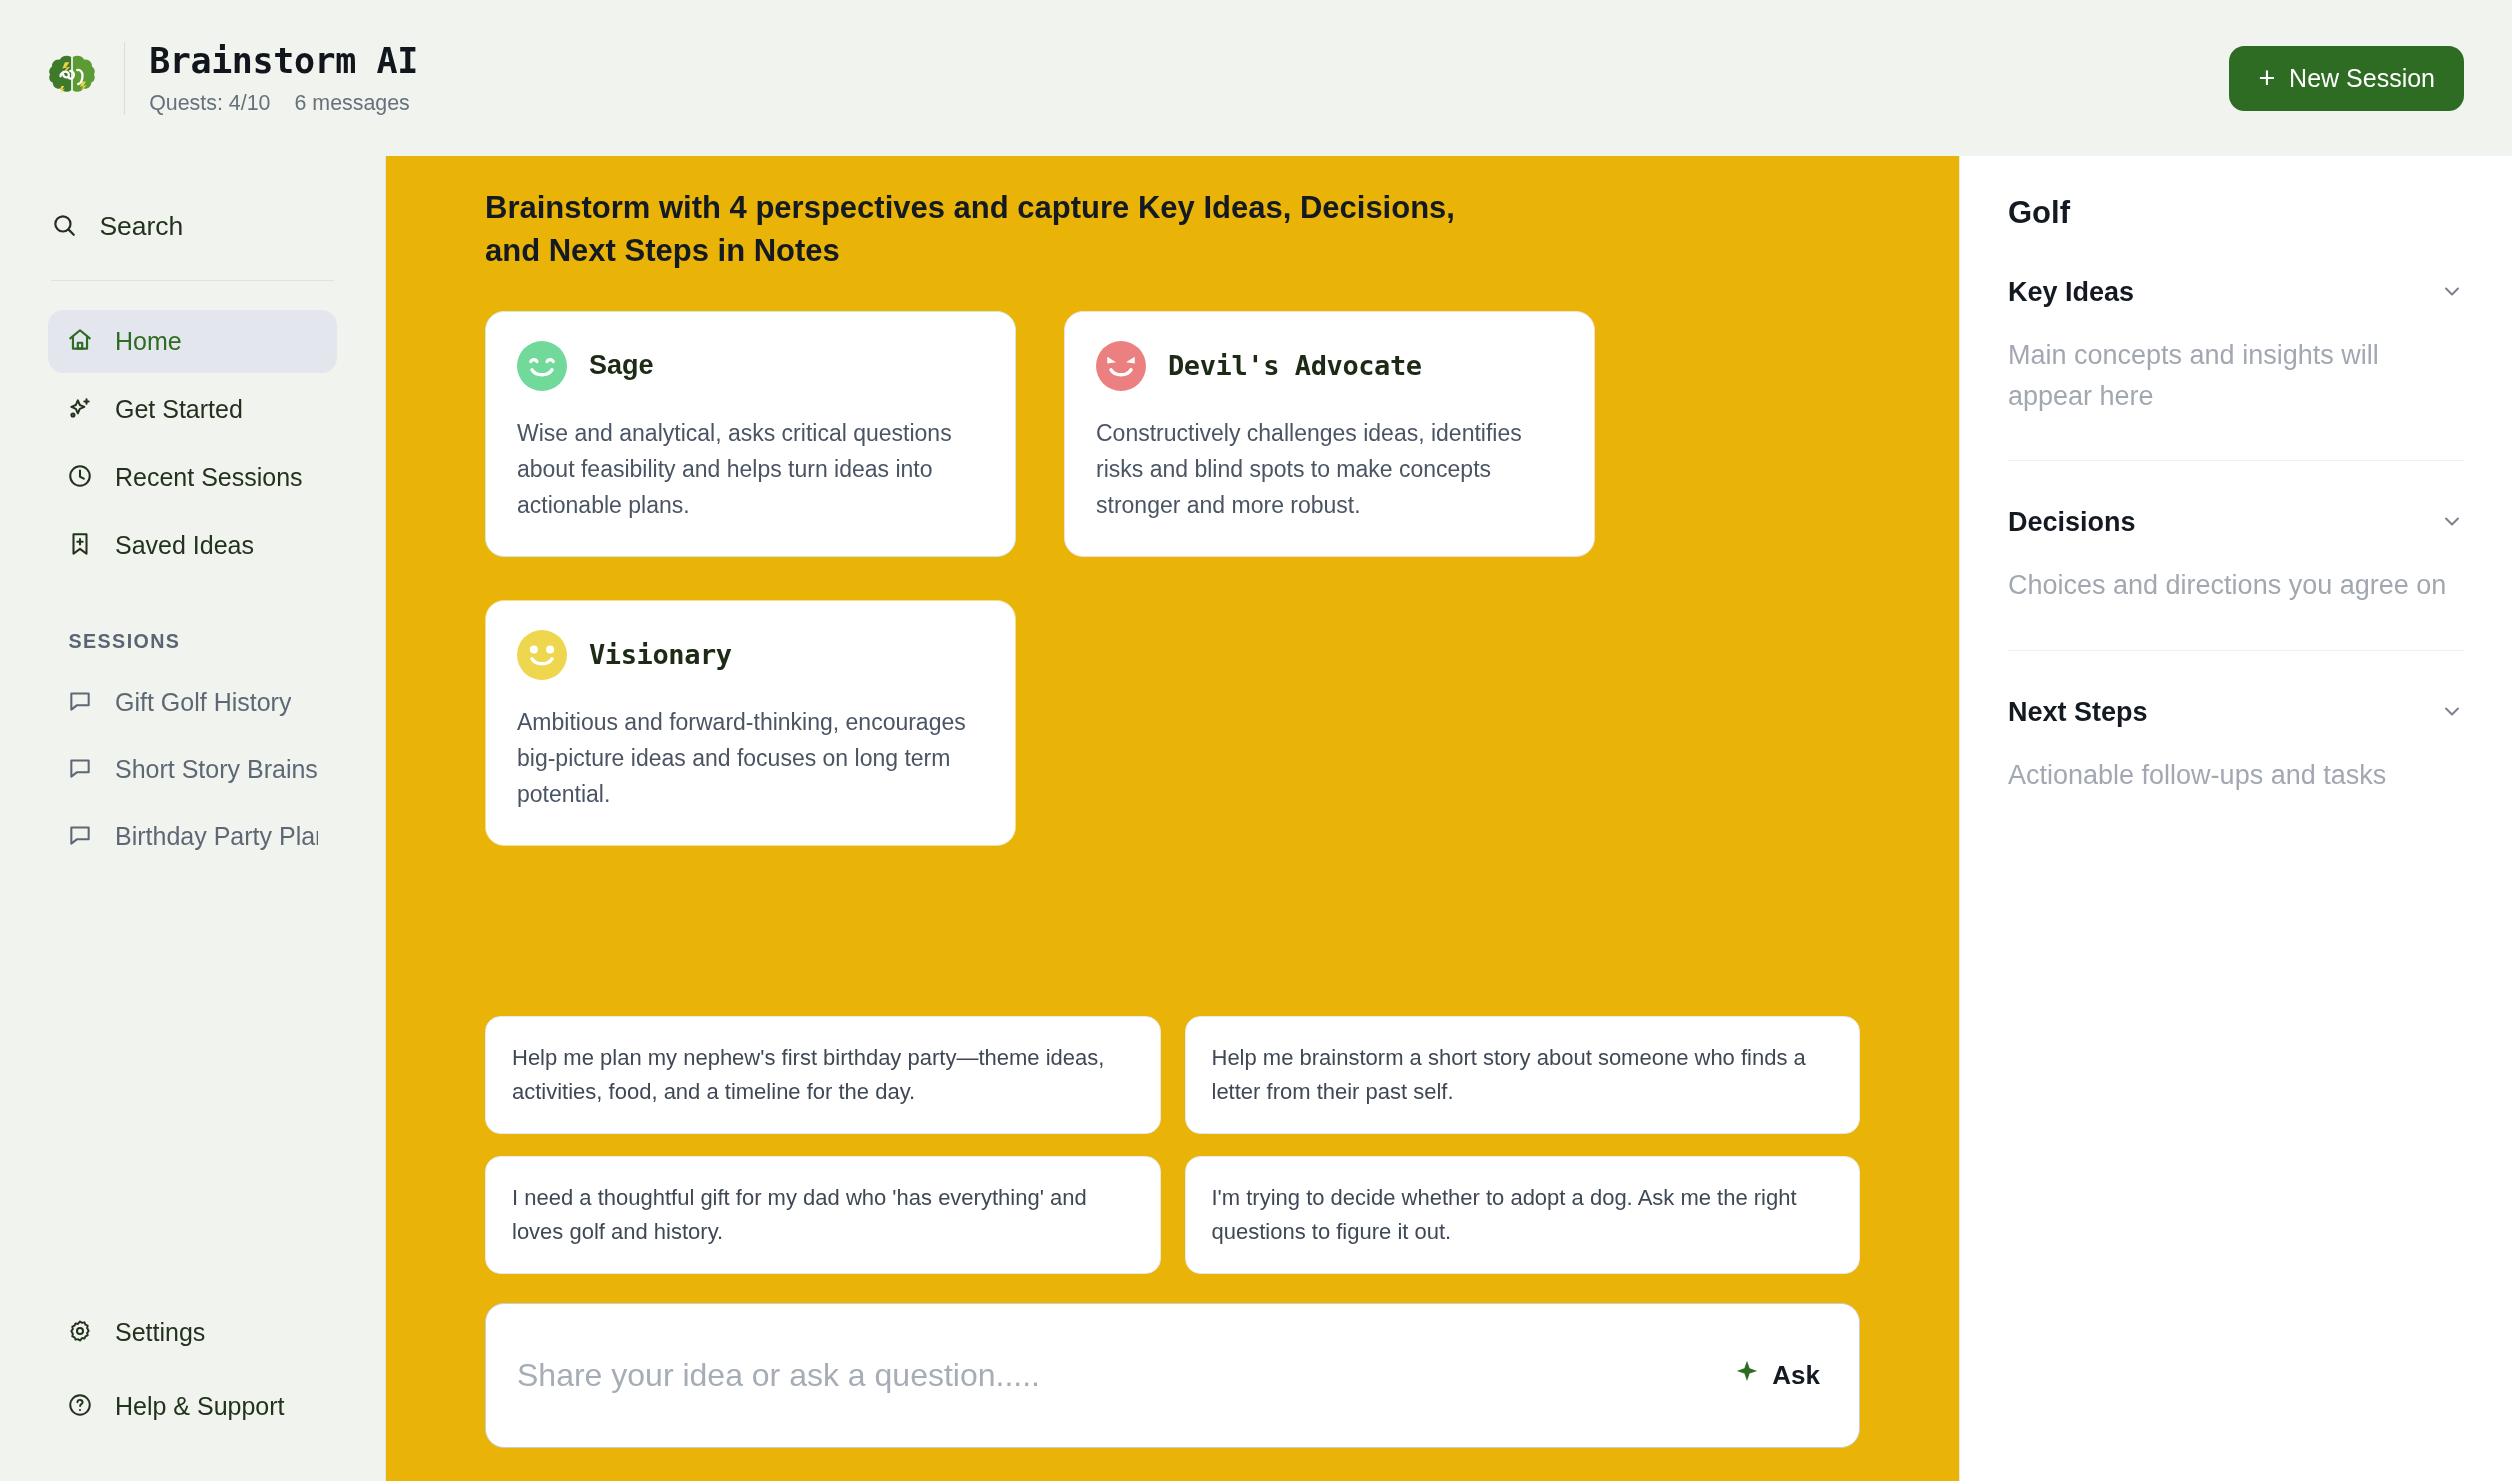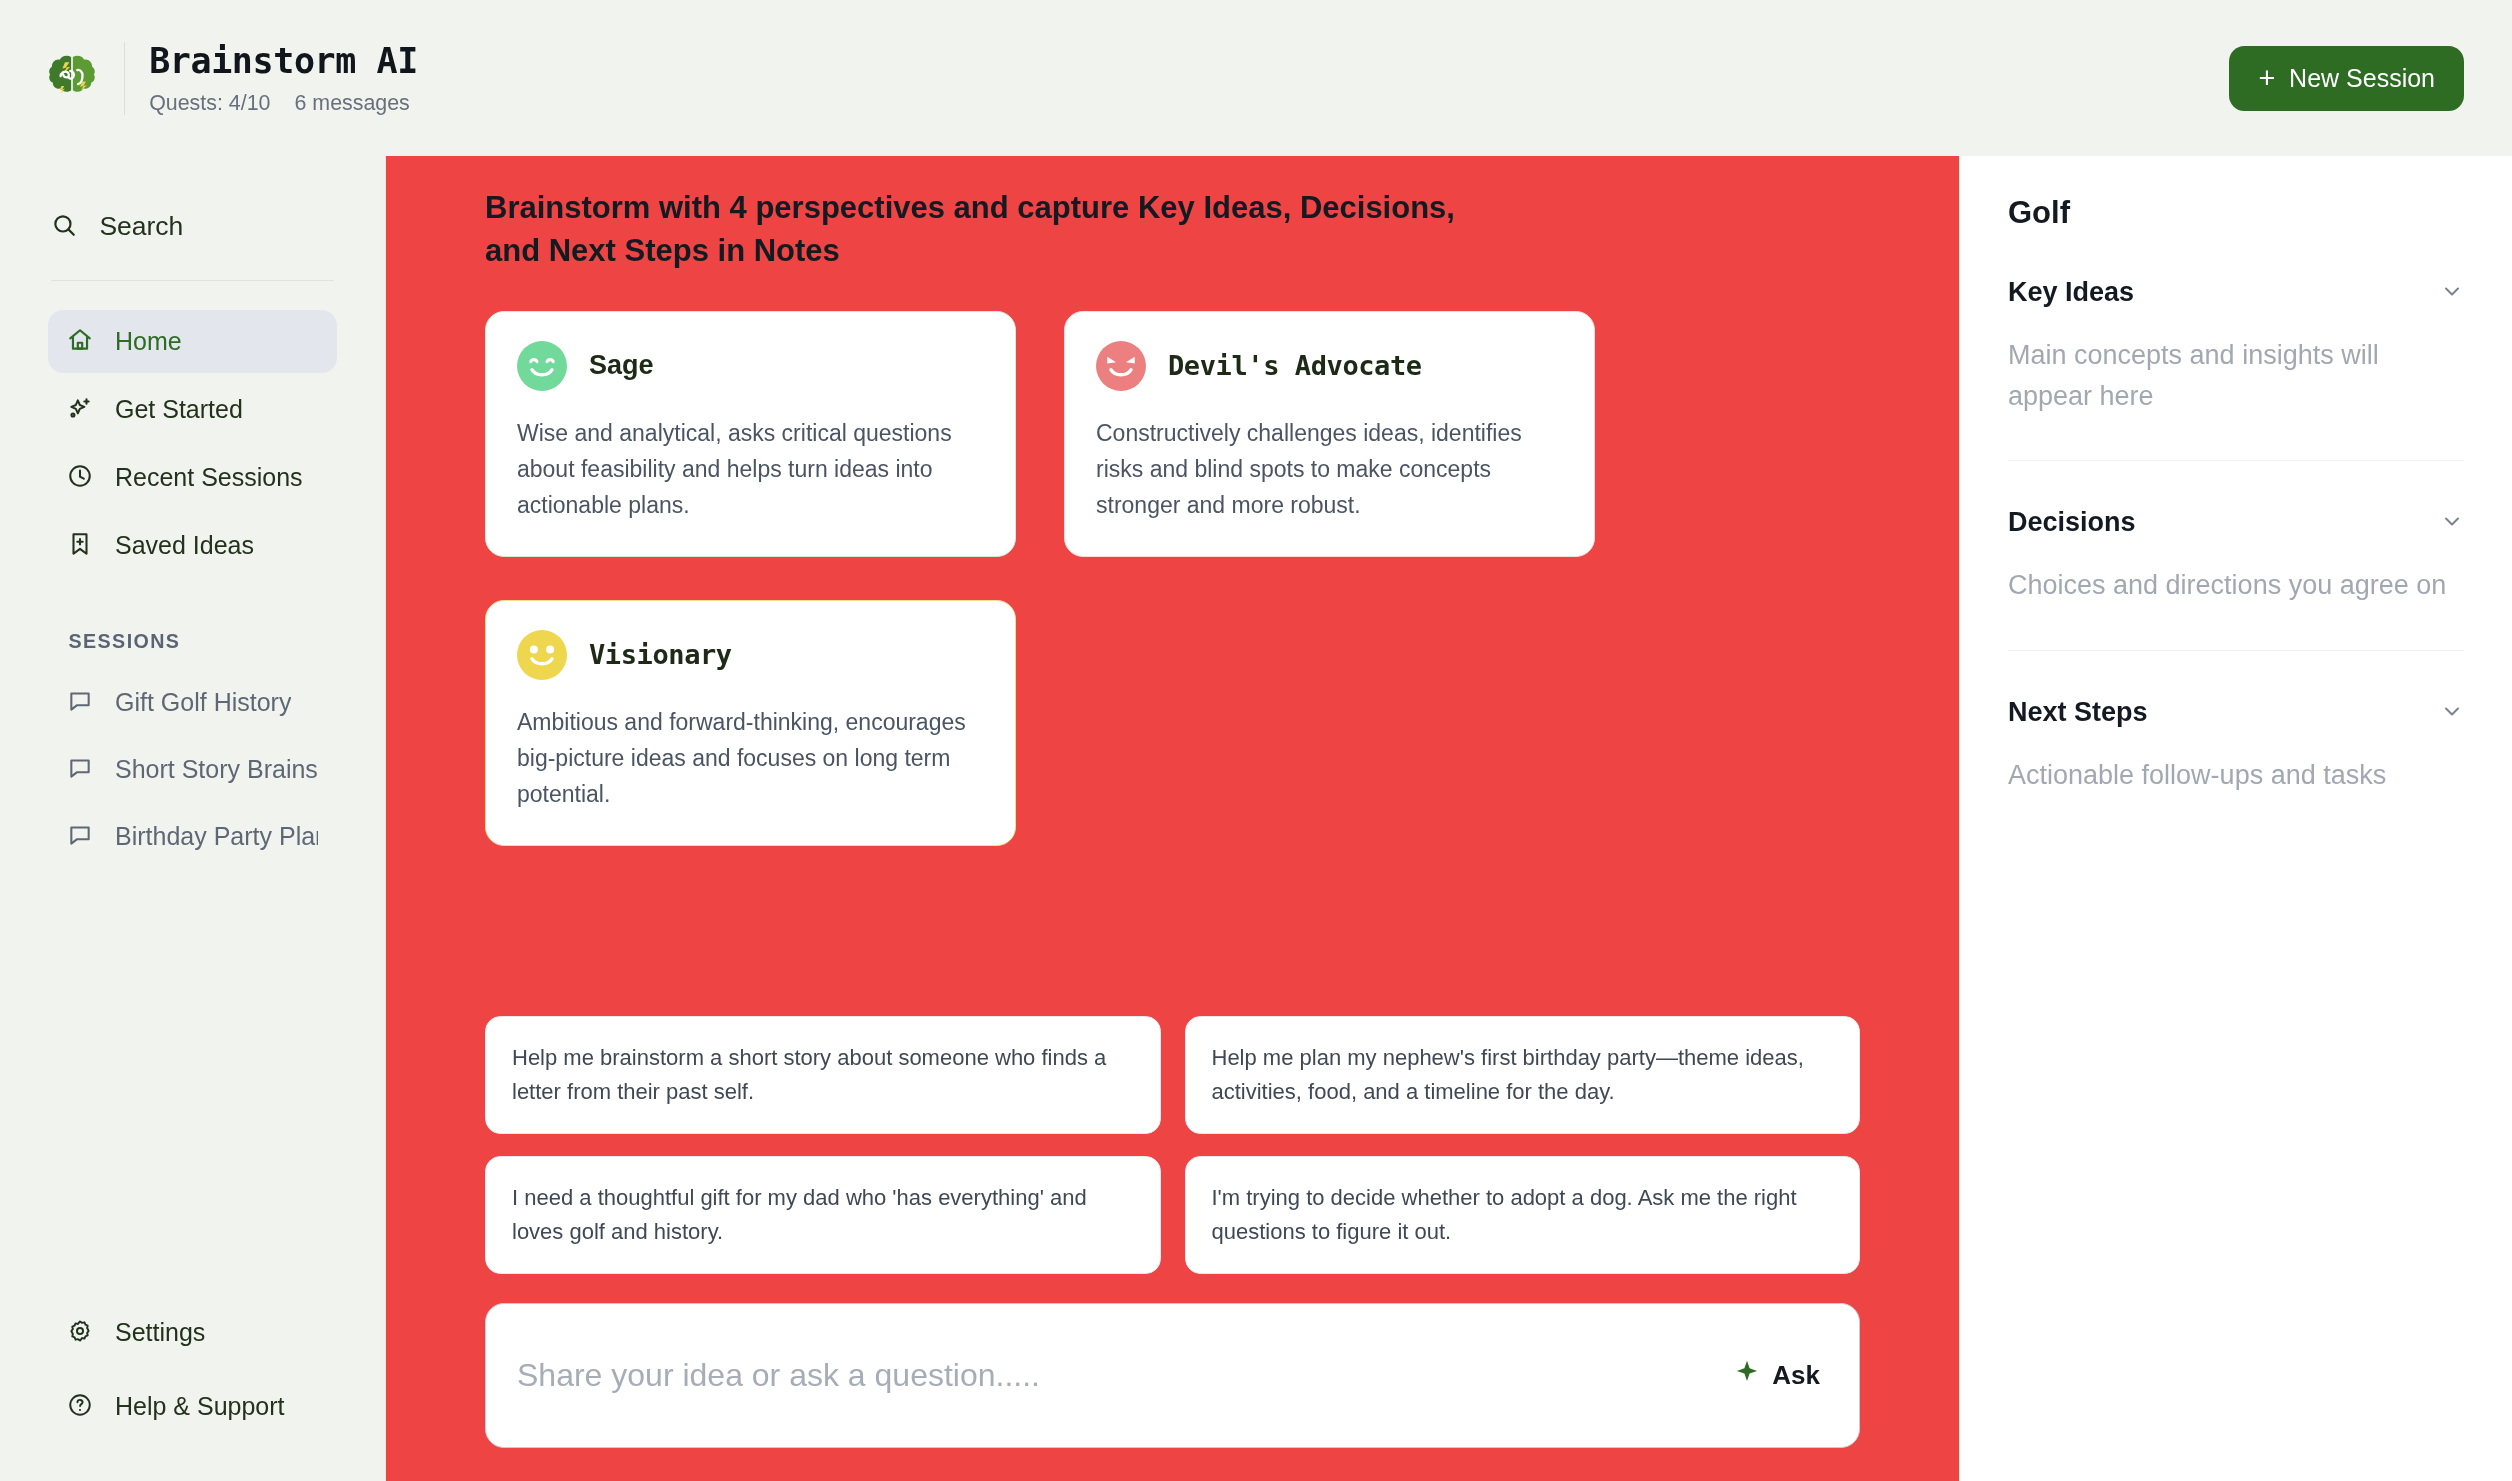--- a/index.html
+++ b/index.html
@@ -85,21 +85,21 @@
   .sidebar-bottom { padding-bottom: 46px; display: flex; flex-direction: column; gap: 13.7px; }
   .bottom-item {
     display: flex; align-items: center; gap: 22px;
     height: 60px; padding: 0 19px; border-radius: 15.4px; cursor: pointer;
   }
   .bottom-item .label { font-size: 25px; color: #23321C; }
 
   
   .main {
     flex: 1; min-width: 0;
-    background: #ef4444;
+    background: #eab308;
     border-right: 1.7px solid #E8EAE4;
     display: flex; flex-direction: column;
     padding: 0 56px;
     overflow: hidden;
   }
   .main-heading {
     margin-top: 31px; padding: 0 43px;
     font-size: 31px; font-weight: bold; color: #141A22; line-height: 1.38;
     max-width: 1077px;
   }
@@ -371,22 +371,22 @@
             <span class="persona-name mono">Visionary</span>
           </div>
           <div class="persona-desc">Ambitious and forward-thinking, encourages big-picture ideas and focuses on long term potential.</div>
         </div>
 
       </div>
 
       <div class="main-spacer"></div>
 
       <div class="suggestions">
+        <div class="suggestion">Help me plan my nephew's first birthday party—theme ideas, activities, food, and a timeline for the day.</div>
         <div class="suggestion">Help me brainstorm a short story about someone who finds a letter from their past self.</div>
-        <div class="suggestion">Help me plan my nephew's first birthday party—theme ideas, activities, food, and a timeline for the day.</div>
         <div class="suggestion">I need a thoughtful gift for my dad who 'has everything' and loves golf and history.</div>
         <div class="suggestion">I'm trying to decide whether to adopt a dog. Ask me the right questions to figure it out.</div>
       </div>
 
       <div class="composer">
         <input class="composer-input" type="text" placeholder="Share your idea or ask a question....." style="">
         <button class="ask-btn">
           <span>
             <svg width="26" height="26" viewBox="0 0 24 24">
               <path d="M12 1.6l2.4 7.0 7.0 2.4-7.0 2.4-2.4 7.0-2.4-7.0-7.0-2.4 7.0-2.4z" fill="#2E6B23"></path>

